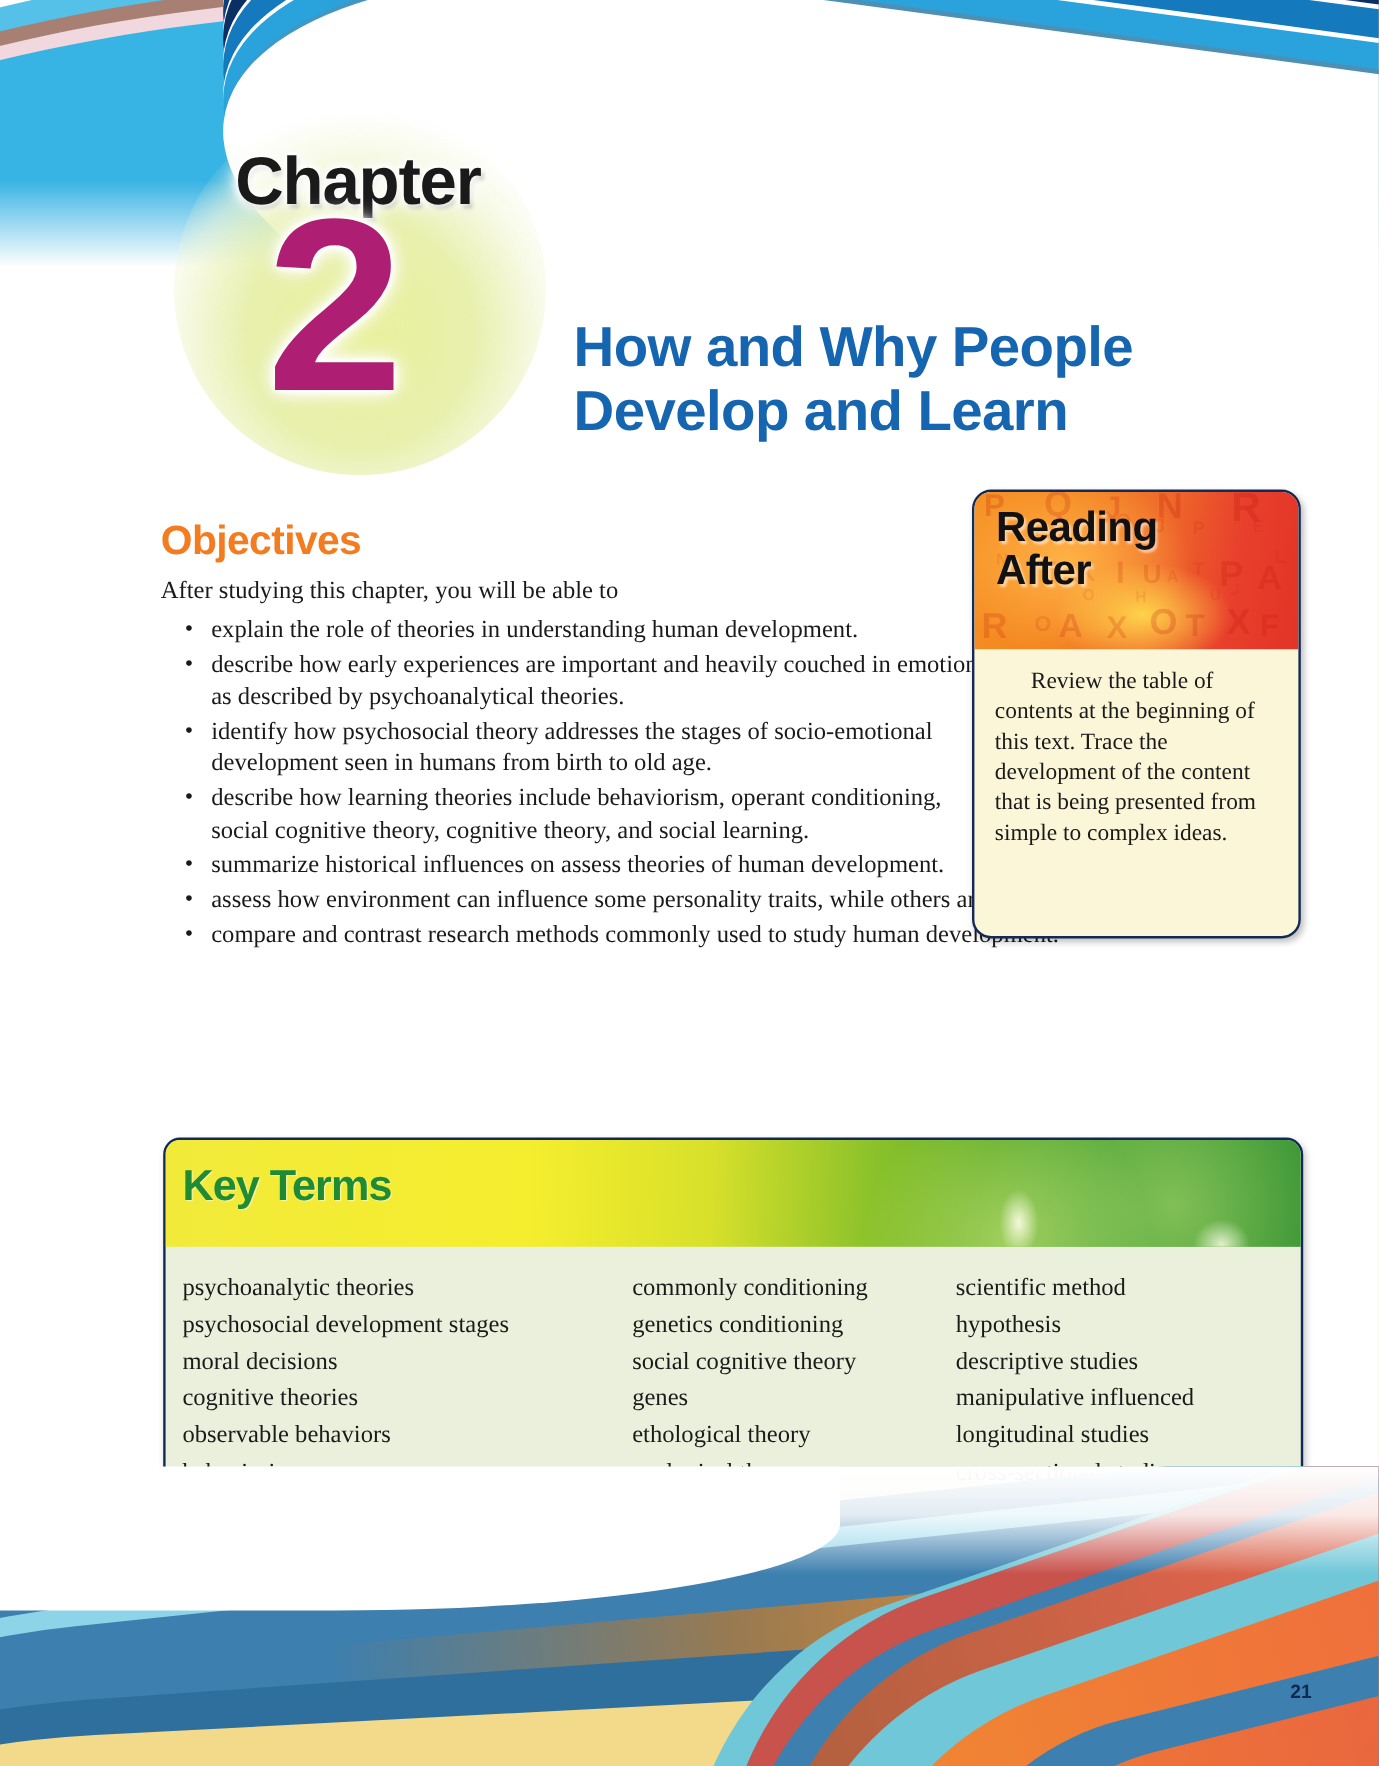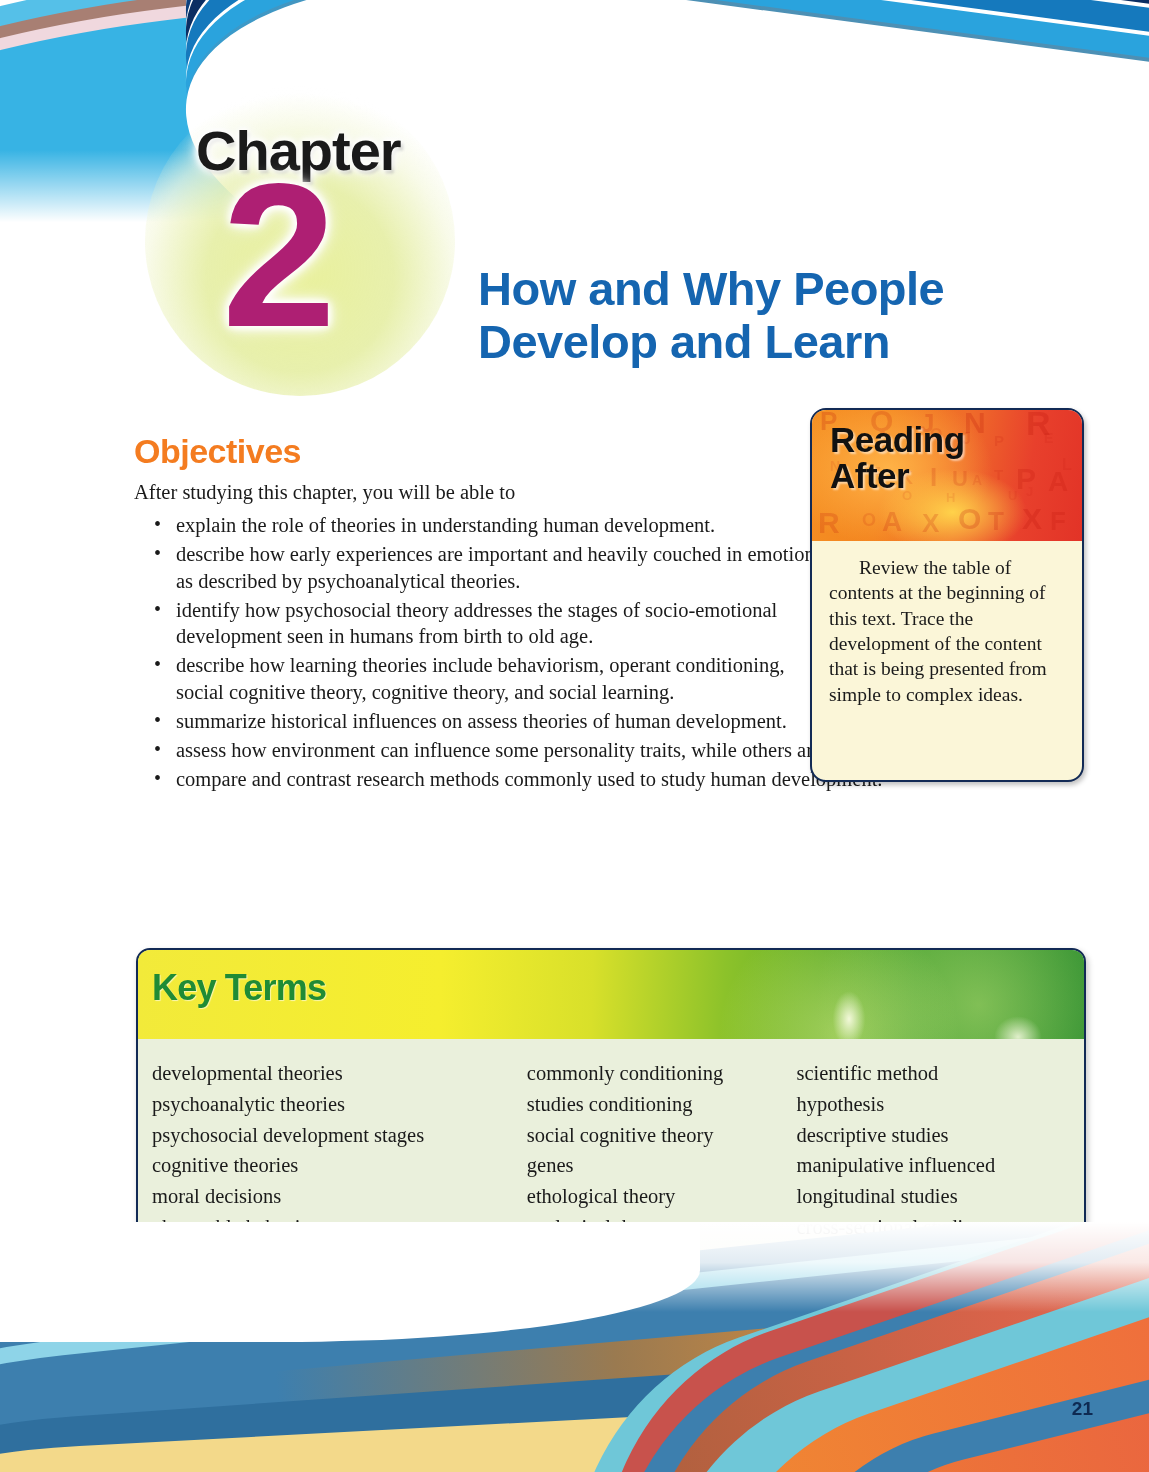--- a/index.html
+++ b/index.html
@@ -156,21 +156,21 @@
     background:linear-gradient(90deg,#f08c30 0%,#ef6f3c 55%,#e0504a 100%);transform:rotate(-19deg);}
   .cb7{left:760px;top:150px;width:900px;height:480px;background:#3d7fae;transform:rotate(-14deg);}
   .cb8{left:790px;top:176px;width:900px;height:480px;
     background:linear-gradient(90deg,#ef7f33 0%,#e85a45 70%,#de4a48 100%);transform:rotate(-14deg);}
   .bb-white{position:absolute;left:0;top:0;width:700px;height:120px;background:#ffffff;
     border-radius:0 0 60% 0;}
   .bb-shade{position:absolute;left:0;top:0;width:1149px;height:90px;
     background:linear-gradient(180deg,#ffffff 0%,rgba(255,255,255,.85) 45%,rgba(255,255,255,0) 100%);}
 
   .page-num{position:absolute;right:56px;bottom:52px;
-    font-family:"Liberation Sans", sans-serif;font-weight:bold;font-size:19px;color:#0e2a52;}
+    font-family:"Liberation Sans", sans-serif;font-weight:bold;font-size:16px;color:#0e2a52;}
 </style>
 </head>
 <body>
 
 <div class="top-banner">
   <div class="tb-base"></div>
   <div class="band b1"></div>
   <div class="band b2"></div>
   <div class="band b3"></div>
   <div class="band b4"></div>
@@ -285,31 +285,30 @@
     <div class="kt-g1"></div>
     <div class="kt-g2"></div>
     <div class="kt-sw1"></div>
     <div class="kt-sw2"></div>
     <div class="kt-dot1"></div>
     <div class="kt-dot2"></div>
     <div class="kt-title">Key Terms</div>
   </div>
   <div class="kt-cols">
     <div class="kt-col c1">
-      <div>developmental theories</div>
       <div>psychoanalytic theories</div>
       <div>psychosocial development stages</div>
+      <div>moral decisions</div>
       <div>cognitive theories</div>
-      <div>moral decisions</div>
       <div>observable behaviors</div>
       <div>behaviorism</div>
     </div>
     <div class="kt-col c2">
       <div>commonly conditioning</div>
-      <div>studies conditioning</div>
+      <div>genetics conditioning</div>
       <div>social cognitive theory</div>
       <div>genes</div>
       <div>ethological theory</div>
       <div>ecological theory</div>
     </div>
     <div class="kt-col c3">
       <div>scientific method</div>
       <div>hypothesis</div>
       <div>descriptive studies</div>
       <div>manipulative influenced</div>

